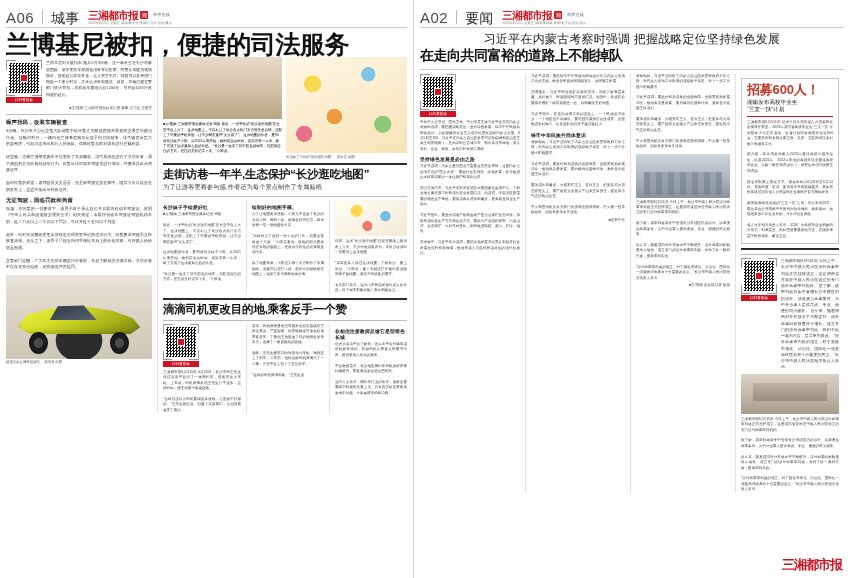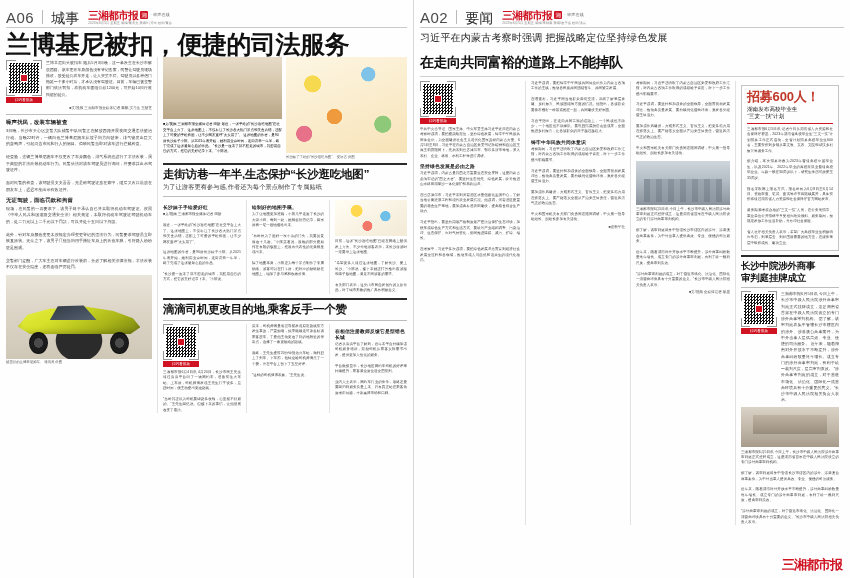--- a/index.html
+++ b/index.html
@@ -27,21 +27,21 @@
   }
   .logo-badge {
     display: inline-block; width: 8px; height: 8px; background: #cf1322; color: #fff;
     font-size: 5.5px; line-height: 8px; text-align: center; border-radius: 1px;
   }
   .logo-sub { font-size: 4px; color: #666; letter-spacing: .2px; }
   .logo-meta { font-size: 3.2px; color: #888; letter-spacing: .1px; margin-top: 1px; white-space: nowrap; }
   .masthead-rule { height: 1px; background: #c9c9c9; margin: 2px 0 3px 0; }
 
   
-  .kicker { font-size: 10px; color: #222; margin-bottom: 10px; letter-spacing: .2px; }
+  .kicker { font-size: 12px; color: #222; margin-bottom: 0; letter-spacing: .2px; text-align: center; }
   .headline-main {
     font-size: 25px; font-weight: 800; color: #111; letter-spacing: -0.5px;
     line-height: 1.05; white-space: nowrap;
   }
   .headline-right { font-size: 14px; }
   .subhead {
     font-size: 7.4px; color: #333; margin-top: 3px; letter-spacing: .1px;
     padding-bottom: 3px; border-bottom: 1px solid #d0d0d0; margin-bottom: 4px;
   }
   .subhead-plain { border-bottom: none; }
@@ -439,22 +439,20 @@
 据介绍，本次招募对象为2023年普通高校应届毕业生，以及2021年、2022年毕业的离校未就业普通高校毕业生。年龄一般在30周岁以下，研究生学历可放宽至35周岁。
 
 报名采取网上报名方式，报名时间为6月8日至6月14日。资格审查、笔试、面试等环节将陆续展开，具体安排将通过湖南省人力资源和社会保障厅官方网站发布。
 
 服务期满考核合格的“三支一扶”人员，在公务员招录、事业单位公开招聘中享受相应政策倾斜。服务期间，按规定发放工作生活补贴，并办理社会保险。
 
 省人社厅相关负责人表示，希望广大高校毕业生积极响应号召，到基层去、到祖国最需要的地方去，在服务基层中锻炼成长、建功立业。</div>
         </div>
 
         <div class="rule-thick"></div>
-        <div class="box-hl" style="white-space:pre-line">长沙中院涉外商事
-审判庭挂牌成立</div>
         <div class="rule-thin"></div>
 
         <div class="qr-wrap">
           <div class="qr-box">
             <div class="qr-frame">
               <span class="qr-corner-tr"></span>
                 <span class="qr-corner-bl"></span>
               <div class="qr-img"></div>
             </div>
             <div class="qr-label">扫码看视频</div>

